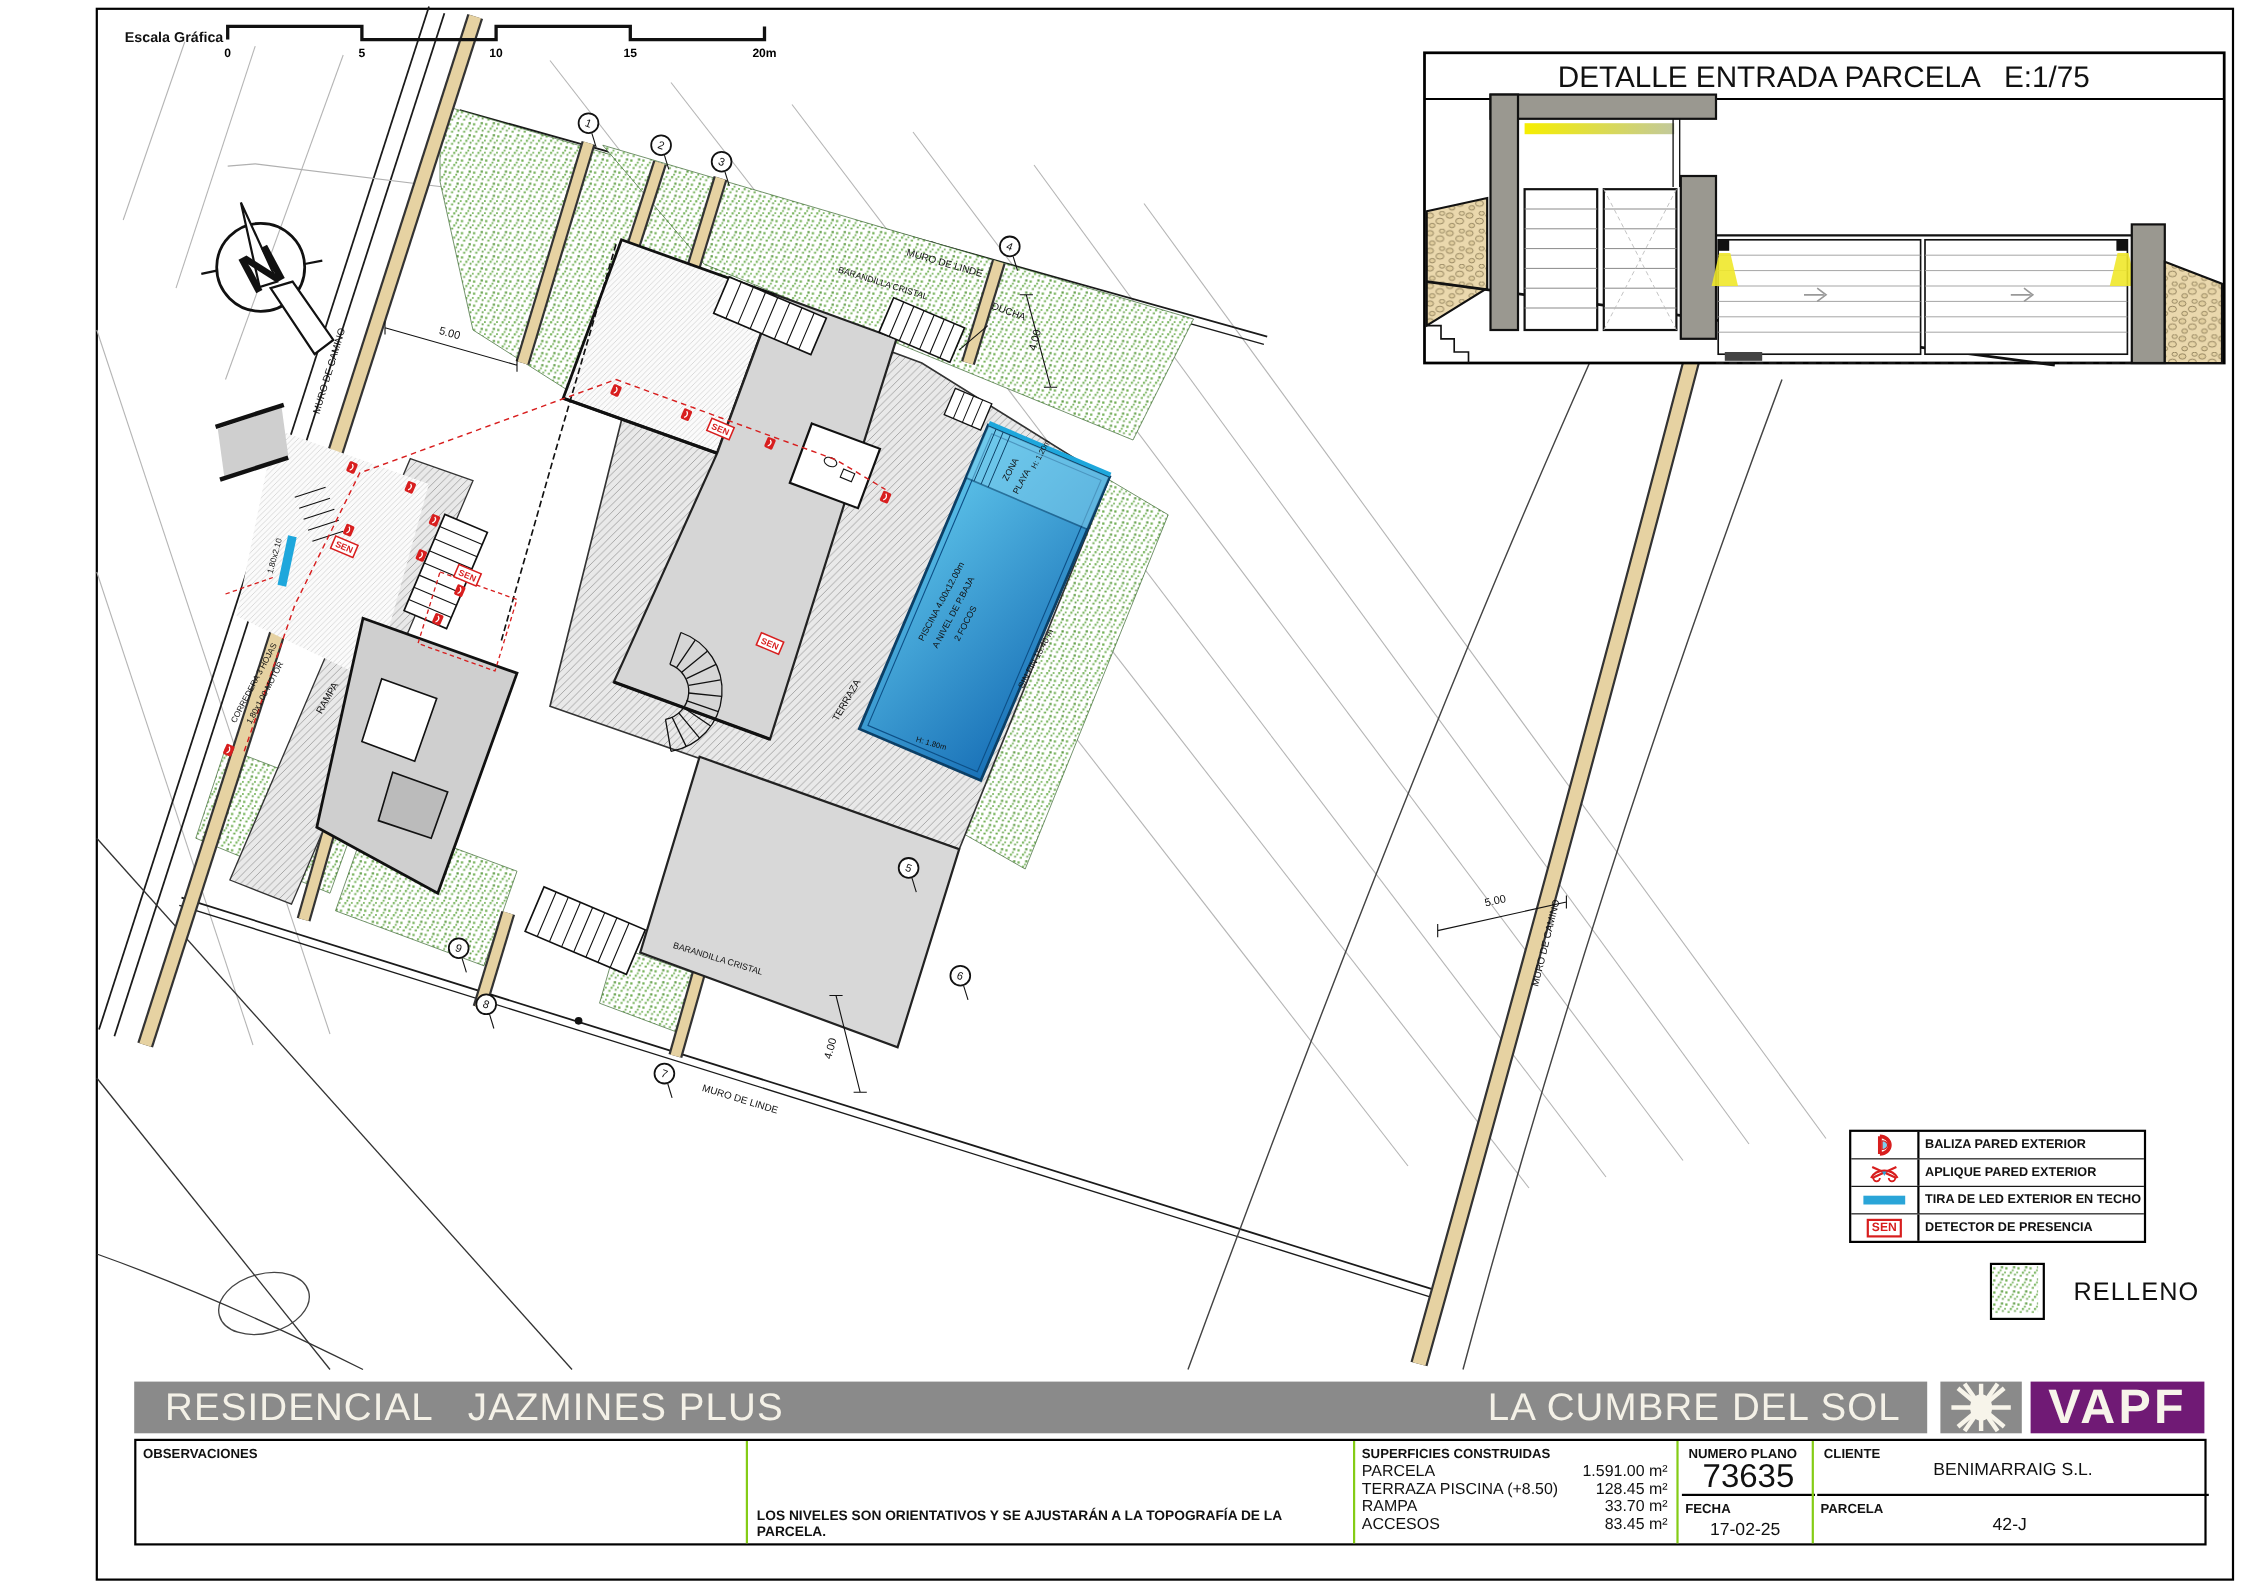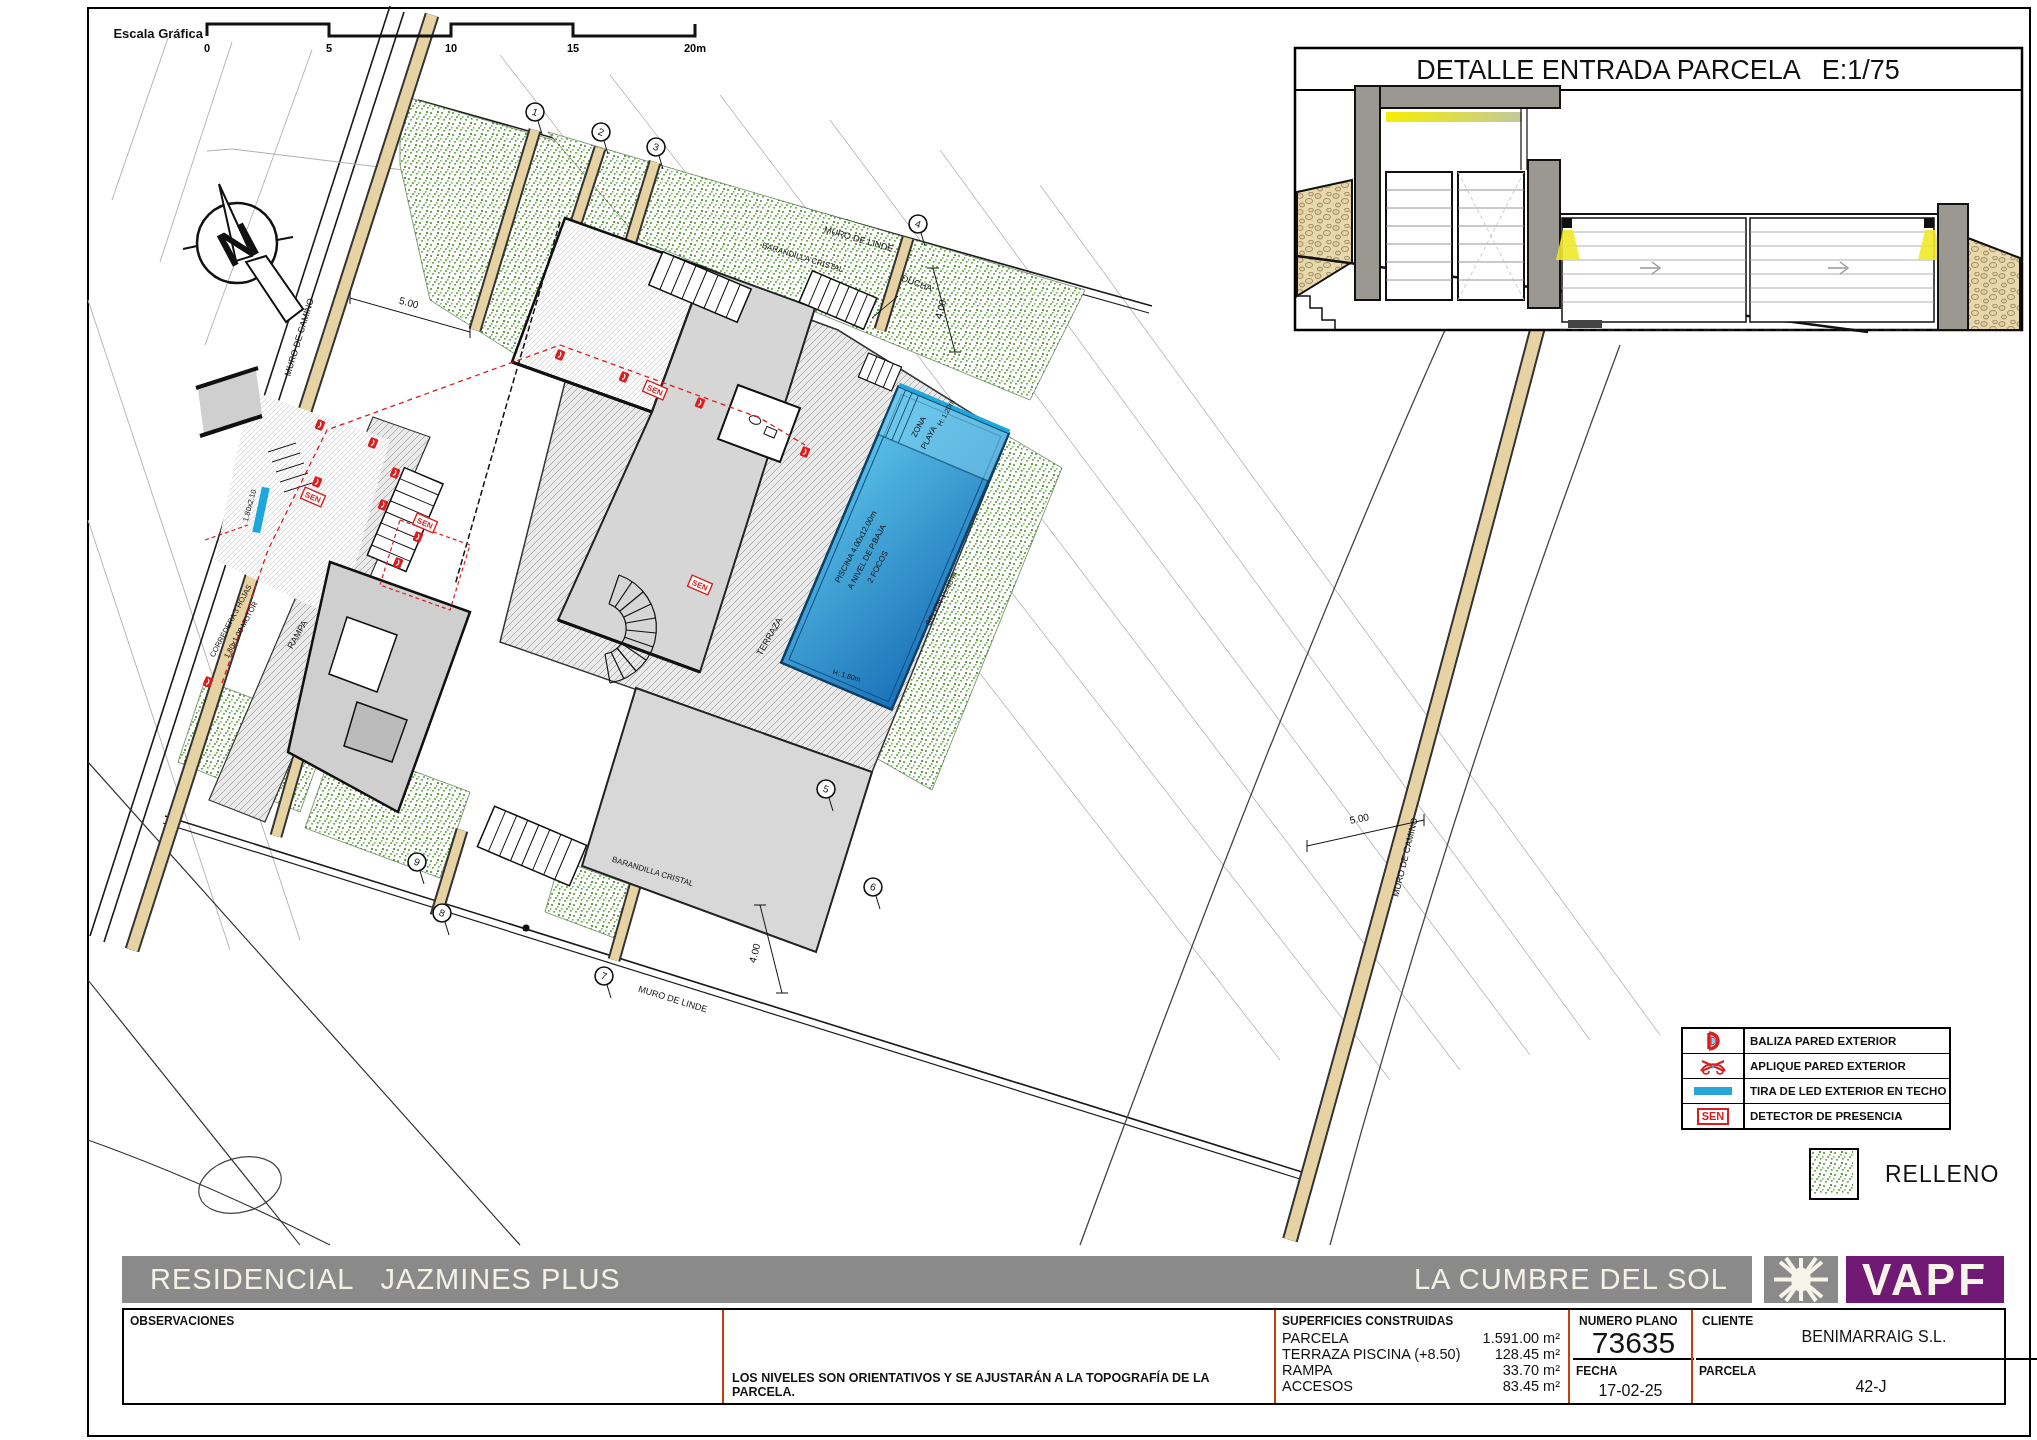--- a/index.html
+++ b/index.html
@@ -13,31 +13,31 @@
   .legend-icon{width:60px;height:100%;border-right:2px solid #000;display:flex;align-items:center;justify-content:center;flex:none;}
   .legend-label{font-size:11.5px;padding-left:5px;letter-spacing:0;white-space:nowrap;font-weight:bold;}
   .sen-badge{border:2px solid #d81e1e;color:#d81e1e;font-weight:bold;font-size:11px;padding:0 3px;line-height:13px;}
   .ledbar{width:38px;height:8px;background:#2aa5d8;}
   .relleno{position:absolute;left:1766px;top:1148px;display:flex;align-items:center;gap:26px;padding-left:43px;}
   .relleno-box{width:46px;height:48px;border:2px solid #000;}
   .relleno-label{font-size:23px;letter-spacing:1px;}
   
   .titlebar{position:absolute;left:122px;top:1256px;width:1630px;height:47px;background:#8a8a8a;
             color:#f4f1e7;display:flex;justify-content:space-between;align-items:center;}
-  .titlebar span{font-size:29px;white-space:pre;letter-spacing:1px;}
+  .titlebar span{font-size:35px;white-space:pre;letter-spacing:1px;}
   .tb-left{padding-left:28px;}
   .tb-right{padding-right:24px;margin-left:21px;}
   .logo-star{position:absolute;left:1764px;top:1256px;width:74px;height:47px;background:#8a8a8a;}
   .logo-vapf{position:absolute;left:1846px;top:1256px;width:158px;height:47px;background:#701a75;
              display:flex;align-items:center;justify-content:center;color:#f7f4ea;
              font-weight:900;font-size:44px;letter-spacing:3px;}
   
   .ftable{position:absolute;left:122px;top:1308px;width:1884px;height:97px;border:2.5px solid #000;background:#fff;box-sizing:border-box;}
   .fcell{position:absolute;top:0;height:100%;box-sizing:border-box;}
-  .b-left{border-left:2px solid #c2410c;margin-left:44px;}
+  .b-left{border-left:2px solid #84cc16;}
   .flabel{font-weight:bold;font-size:12px;padding:4px 0 0 6px;}
   .note-cell{display:flex;align-items:flex-end;}
   .note-text{font-weight:bold;font-size:12.5px;padding:0 0 4px 8px;}
   .sup-rows{padding:2px 8px 0 6px;font-size:14.5px;line-height:16px;}
   .sup-row{display:flex;justify-content:space-between;}
   .split-top{position:absolute;left:3px;top:0;width:100%;height:50px;border-bottom:2px solid #000;box-sizing:border-box;}
   .split-bot{position:absolute;left:0;top:50px;width:100%;height:42px;}
   .big-num{text-align:center;font-size:30px;margin-top:-2px;}
   .mid-val{text-align:center;font-size:16px;margin-top:4px;}
 </style>

